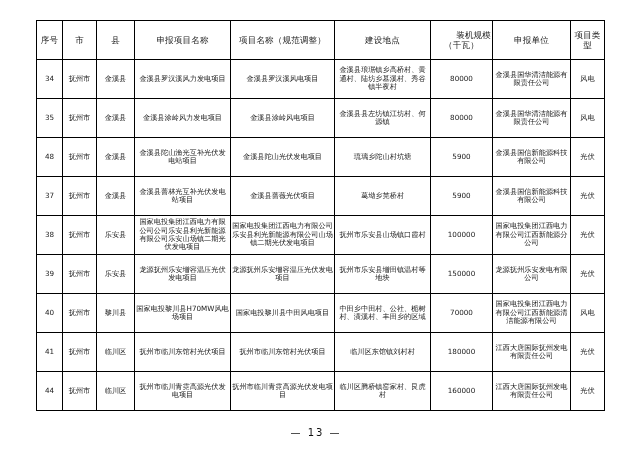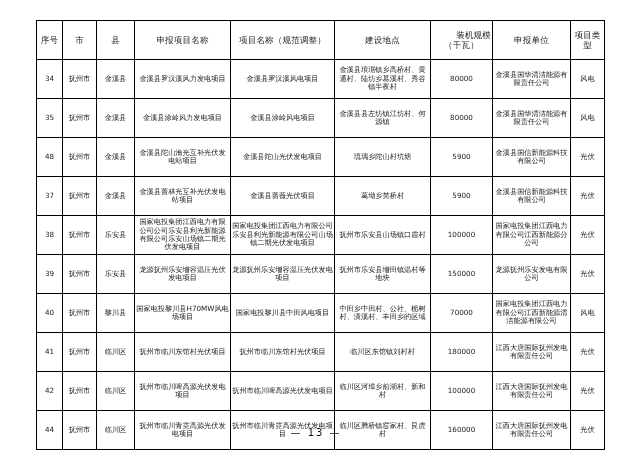--- a/index.html
+++ b/index.html
@@ -193,31 +193,20 @@
           <td class="cell-city">抚州市</td>
           <td class="cell-county">临川区</td>
           <td class="cell-decl">抚州市临川东馆村光伏项目</td>
           <td class="cell-proj">抚州市临川东馆村光伏项目</td>
           <td class="cell-site">临川区东馆镇刘村村</td>
           <td class="cell-cap">180000</td>
           <td class="cell-unit">江西大唐国际抚州发电有限责任公司</td>
           <td class="cell-type">光伏</td>
         </tr>
         <tr>
-          <td class="cell-seq">42</td>
-          <td class="cell-city">抚州市</td>
-          <td class="cell-county">临川区</td>
-          <td class="cell-decl">抚州市临川啤高源光伏发电项目</td>
-          <td class="cell-proj">抚州市临川啤高源光伏发电项目</td>
-          <td class="cell-site">临川区河埠乡前湖村、新和村</td>
-          <td class="cell-cap">100000</td>
-          <td class="cell-unit">江西大唐国际抚州发电有限责任公司</td>
-          <td class="cell-type">光伏</td>
-        </tr>
-        <tr>
           <td class="cell-seq">44</td>
           <td class="cell-city">抚州市</td>
           <td class="cell-county">临川区</td>
           <td class="cell-decl">抚州市临川青霓高源光伏发电项目</td>
           <td class="cell-proj">抚州市临川青霓高源光伏发电项目</td>
           <td class="cell-site">临川区腾桥镇窑家村、艮虎村</td>
           <td class="cell-cap">160000</td>
           <td class="cell-unit">江西大唐国际抚州发电有限责任公司</td>
           <td class="cell-type">光伏</td>
         </tr>

